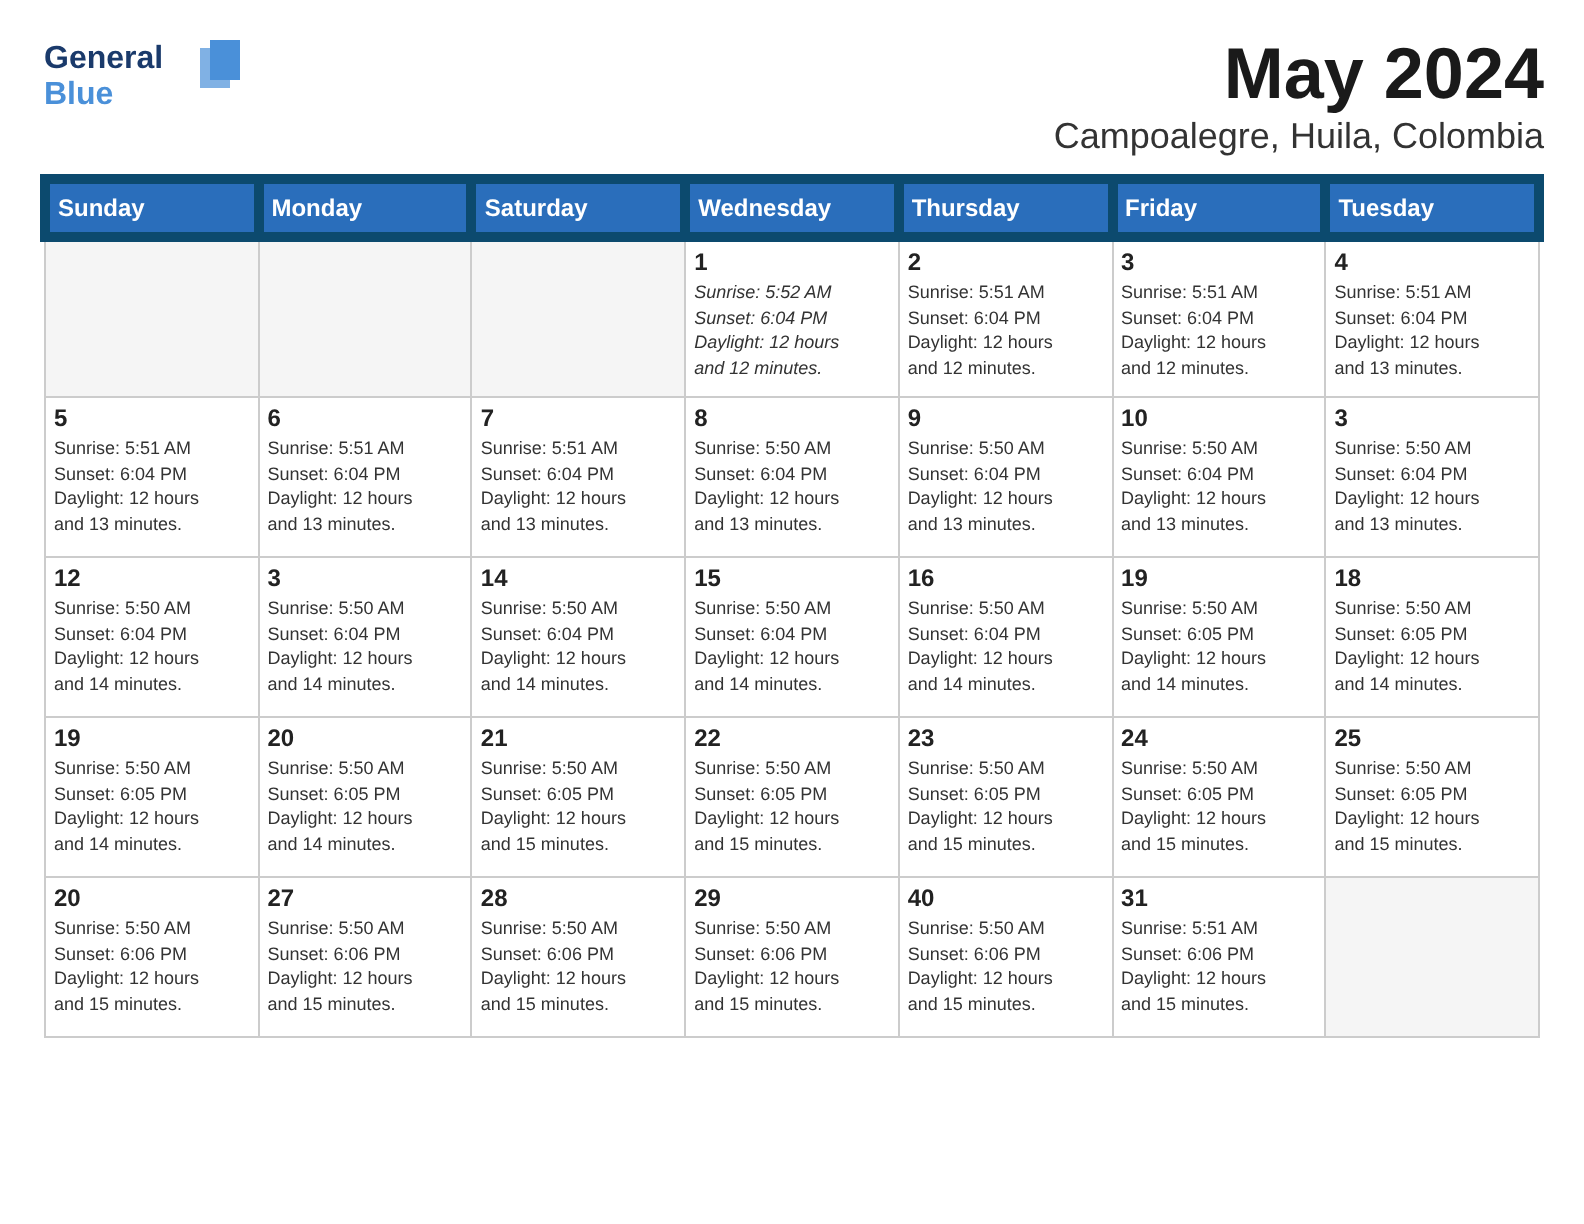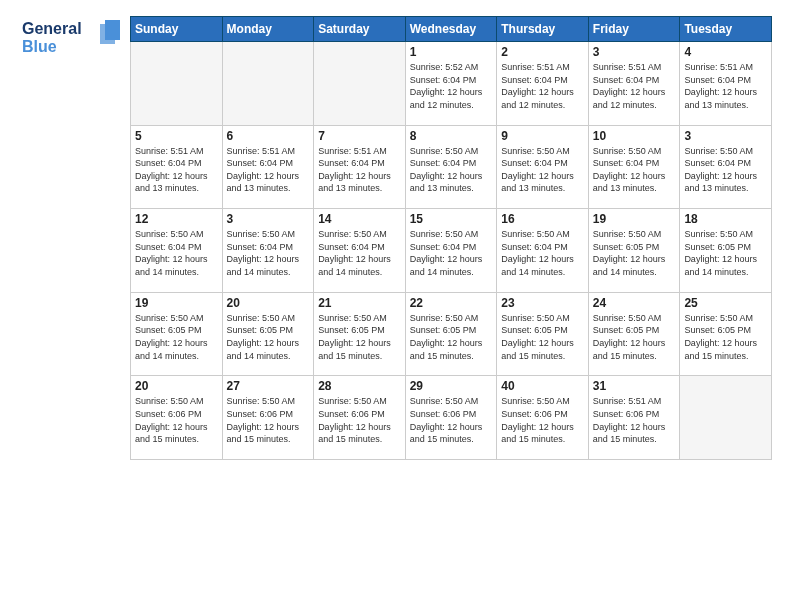--- a/index.html
+++ b/index.html
@@ -8,21 +8,21 @@
       height: 612px;
       font-family: Arial, sans-serif;
       background: #fff;
       overflow: hidden;
     }
     .page {
       width: 792px;
       height: 476px;
       padding: 16px 20px;
       display: flex;
-      flex-direction: row;
+      flex-direction: column;
     }
     .header {
       display: flex;
       justify-content: space-between;
       align-items: flex-start;
       margin-bottom: 8px;
     }
     .logo {
       display: flex;
       align-items: center;
@@ -45,21 +45,21 @@
       flex: 1;
       table-layout: fixed;
     }
     .calendar-table th {
       background: #2a6ebb;
       color: #fff;
       font-size: 12px;
       font-weight: bold;
       padding: 5px 4px;
       text-align: left;
-      border: 1px solid #0c4a6e;
+      border: 5px solid #0c4a6e;
     }
     .calendar-table td {
       border: 1px solid #ccc;
       vertical-align: top;
       padding: 3px 4px;
       font-size: 9.5px;
       color: #222;
       background: #fff;
       height: 80px;
     }
@@ -85,20 +85,24 @@
   <div class="header">
     <div class="logo">
       <div>
         <svg width="110" height="44" viewBox="0 0 110 44">
           <text x="2" y="18" font-family="Arial" font-size="16" font-weight="bold" fill="#1a3a6b">General</text>
           <text x="2" y="36" font-family="Arial" font-size="16" font-weight="bold" fill="#4a90d9">Blue</text>
           <polygon points="80,8 95,8 95,28 80,28" fill="#4a90d9" opacity="0.7"></polygon>
           <polygon points="85,4 100,4 100,24 85,24" fill="#4a90d9"></polygon>
         </svg>
       </div>
+    </div>
+    <div class="title-block">
+      <div class="month-title">May 2024</div>
+      <div class="location-title">Campoalegre, Huila, Colombia</div>
     </div>
   </div>
 
   <table class="calendar-table">
     <thead>
       <tr>
         <th>Sunday</th>
         <th>Monday</th>
         <th>Saturday</th>
         <th>Wednesday</th>
@@ -107,21 +111,21 @@
         <th>Tuesday</th>
       </tr>
     </thead>
     <tbody id="calendar-body">
     <tr>
           <td class="empty"></td>
           <td class="empty"></td>
           <td class="empty"></td>
           <td>
             <span class="day-number">1</span>
-            <div class="cell-text" style="white-space: pre-line;">Sunrise: 5:52 AM
+            <div class="cell-text" style="white-space: pre-line; font-style: italic;">Sunrise: 5:52 AM
 Sunset: 6:04 PM
 Daylight: 12 hours
 and 12 minutes.</div>
           </td>
           <td>
             <span class="day-number">2</span>
             <div class="cell-text" style="white-space: pre-line;">Sunrise: 5:51 AM
 Sunset: 6:04 PM
 Daylight: 12 hours
 and 12 minutes.</div>

